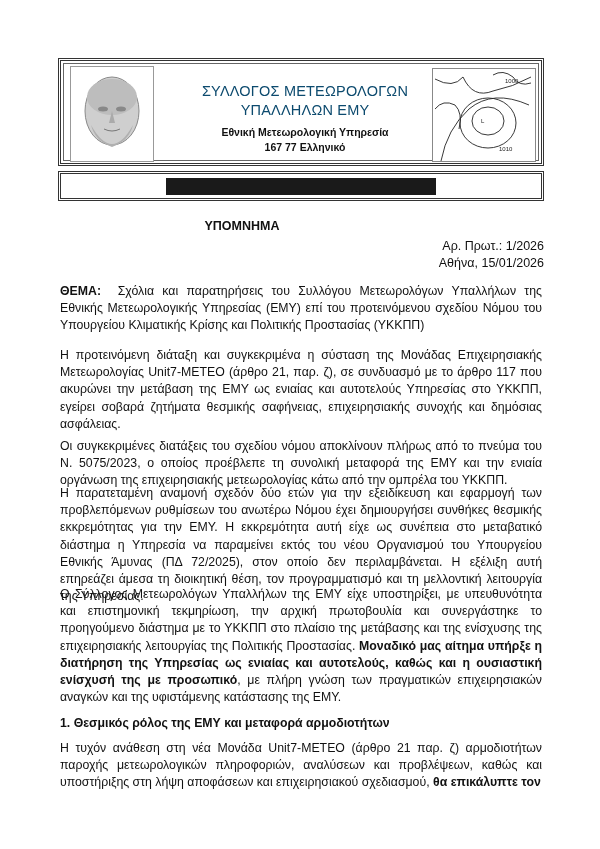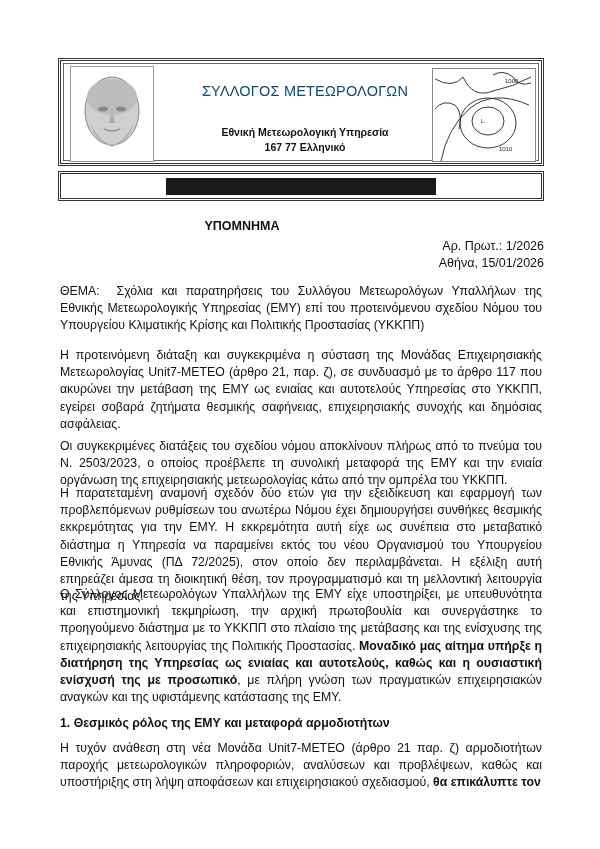--- a/index.html
+++ b/index.html
@@ -14,21 +14,21 @@
     color:#0c4a6e; font-size:14.5px; line-height:19px; letter-spacing:0.2px; }
   .org-sub { position:absolute; left:190px; top:125px; width:230px; text-align:center;
     font-weight:bold; font-size:10.5px; line-height:15px; }
   .bar-box { position:absolute; left:58px; top:171px; width:486px; height:30px;
     border:3px double #333; box-sizing:border-box; }
   .redact { position:absolute; left:166px; top:178px; width:270px; height:17px; background:#1a1a1a; }
   .memo-title { position:absolute; left:0; width:484px; top:219px; text-align:center; font-weight:bold; font-size:12.5px; }
   .ref { position:absolute; right:56px; top:238px; text-align:right; font-size:12.5px; line-height:17px; }
   .text { position:absolute; left:60px; width:482px; font-size:12.3px; line-height:17.2px; text-align:justify; }
   .text b { font-weight:bold; }
-  .subject-label { font-weight:normal; }
+  .subject-label { font-weight:bold; }
   .section-h { position:absolute; left:60px; top:716px; font-weight:bold; font-size:12.3px; }
 </style>
 </head>
 <body>
 
 <div class="header-box"></div>
 
 <div class="portrait">
   <svg width="82" height="94" viewBox="0 0 82 94">
     <ellipse cx="41" cy="44" rx="27" ry="34" fill="#cfcfcf" stroke="#8a8a8a" stroke-width="1"></ellipse>
@@ -36,20 +36,21 @@
     <ellipse cx="32" cy="42" rx="5" ry="2.5" fill="#888"></ellipse>
     <ellipse cx="50" cy="42" rx="5" ry="2.5" fill="#888"></ellipse>
     <path d="M41 44 L38 56 L44 56 Z" fill="#aaa"></path>
     <path d="M20 58 Q41 96 62 58 Q58 74 41 80 Q24 74 20 58Z" fill="#b0b0b0"></path>
     <path d="M33 62 Q41 66 49 62" stroke="#777" fill="none"></path>
   </svg>
 </div>
 
 <div class="org-title">
   <div>ΣΥΛΛΟΓΟΣ ΜΕΤΕΩΡΟΛΟΓΩΝ</div>
+  <div>ΥΠΑΛΛΗΛΩΝ ΕΜΥ</div>
 </div>
 <div class="org-sub">
   <div>Εθνική Μετεωρολογική Υπηρεσία</div>
   <div>167 77 Ελληνικό</div>
 </div>
 
 <div class="map">
   <svg width="102" height="92" viewBox="0 0 102 92" fill="none" stroke="#222" stroke-width="0.9">
     <path d="M2 10 Q20 20 30 8 Q40 30 60 22 Q80 18 98 8"></path>
     <path d="M2 40 Q10 30 22 36 Q30 44 26 60"></path>
@@ -71,21 +72,21 @@
   <div>Αρ. Πρωτ.: 1/2026</div>
   <div>Αθήνα, 15/01/2026</div>
 </div>
 
 <div class="text" style="top:283px;">
   <span class="subject-label">ΘΕΜΑ:</span>&nbsp;
   <span>Σχόλια και παρατηρήσεις του Συλλόγου Μετεωρολόγων Υπαλλήλων της Εθνικής Μετεωρολογικής Υπηρεσίας (ΕΜΥ) επί του προτεινόμενου σχεδίου Νόμου του Υπουργείου Κλιματικής Κρίσης και Πολιτικής Προστασίας (ΥΚΚΠΠ)</span>
 </div>
 
 <div class="text" style="top:347px;">Η προτεινόμενη διάταξη και συγκεκριμένα η σύσταση της Μονάδας Επιχειρησιακής Μετεωρολογίας Unit7-METEO (άρθρο 21, παρ. ζ), σε συνδυασμό με το άρθρο 117 που ακυρώνει την μετάβαση της ΕΜΥ ως ενιαίας και αυτοτελούς Υπηρεσίας στο ΥΚΚΠΠ, εγείρει σοβαρά ζητήματα θεσμικής σαφήνειας, επιχειρησιακής συνοχής και δημόσιας ασφάλειας.</div>
-<div class="text" style="top:438px;">Οι συγκεκριμένες διατάξεις του σχεδίου νόμου αποκλίνουν πλήρως από το πνεύμα του Ν. 2503/2023, ο οποίος προέβλεπε τη συνολική μεταφορά της ΕΜΥ και την ενιαία οργάνωση της επιχειρησιακής μετεωρολογίας κάτω από την ομπρέλα του ΥΚΚΠΠ.</div>
+<div class="text" style="top:438px;">Οι συγκεκριμένες διατάξεις του σχεδίου νόμου αποκλίνουν πλήρως από το πνεύμα του Ν. 5075/2023, ο οποίος προέβλεπε τη συνολική μεταφορά της ΕΜΥ και την ενιαία οργάνωση της επιχειρησιακής μετεωρολογίας κάτω από την ομπρέλα του ΥΚΚΠΠ.</div>
 <div class="text" style="top:485px;">Η παρατεταμένη αναμονή σχεδόν δύο ετών για την εξειδίκευση και εφαρμογή των προβλεπόμενων ρυθμίσεων του ανωτέρω Νόμου έχει δημιουργήσει συνθήκες θεσμικής εκκρεμότητας για την ΕΜΥ. Η εκκρεμότητα αυτή είχε ως συνέπεια στο μεταβατικό διάστημα η Υπηρεσία να παραμείνει εκτός του νέου Οργανισμού του Υπουργείου Εθνικής Άμυνας (ΠΔ 72/2025), στον οποίο δεν περιλαμβάνεται. Η εξέλιξη αυτή επηρεάζει άμεσα τη διοικητική θέση, τον προγραμματισμό και τη μελλοντική λειτουργία της Υπηρεσίας.</div>
 <div class="text" style="top:586px;">
   <span>Ο Σύλλογος Μετεωρολόγων Υπαλλήλων της ΕΜΥ είχε υποστηρίξει, με υπευθυνότητα και επιστημονική τεκμηρίωση, την αρχική πρωτοβουλία και συνεργάστηκε το προηγούμενο διάστημα με το ΥΚΚΠΠ στο πλαίσιο της μετάβασης και της ενίσχυσης της επιχειρησιακής λειτουργίας της Πολιτικής Προστασίας. </span><b>Μοναδικό μας αίτημα υπήρξε η διατήρηση της Υπηρεσίας ως ενιαίας και αυτοτελούς, καθώς και η ουσιαστική ενίσχυσή της με προσωπικό</b><span>, με πλήρη γνώση των πραγματικών επιχειρησιακών αναγκών και της υφιστάμενης κατάστασης της ΕΜΥ.</span>
 </div>
 
 <div class="section-h">1. Θεσμικός ρόλος της ΕΜΥ και μεταφορά αρμοδιοτήτων</div>
 <div class="text" style="top:740px;">
   <span>Η τυχόν ανάθεση στη νέα Μονάδα Unit7-METEO (άρθρο 21 παρ. ζ) αρμοδιοτήτων παροχής μετεωρολογικών πληροφοριών, αναλύσεων και προβλέψεων, καθώς και υποστήριξης στη λήψη αποφάσεων και επιχειρησιακού σχεδιασμού, </span><b>θα επικάλυπτε τον</b>
 </div>
 

